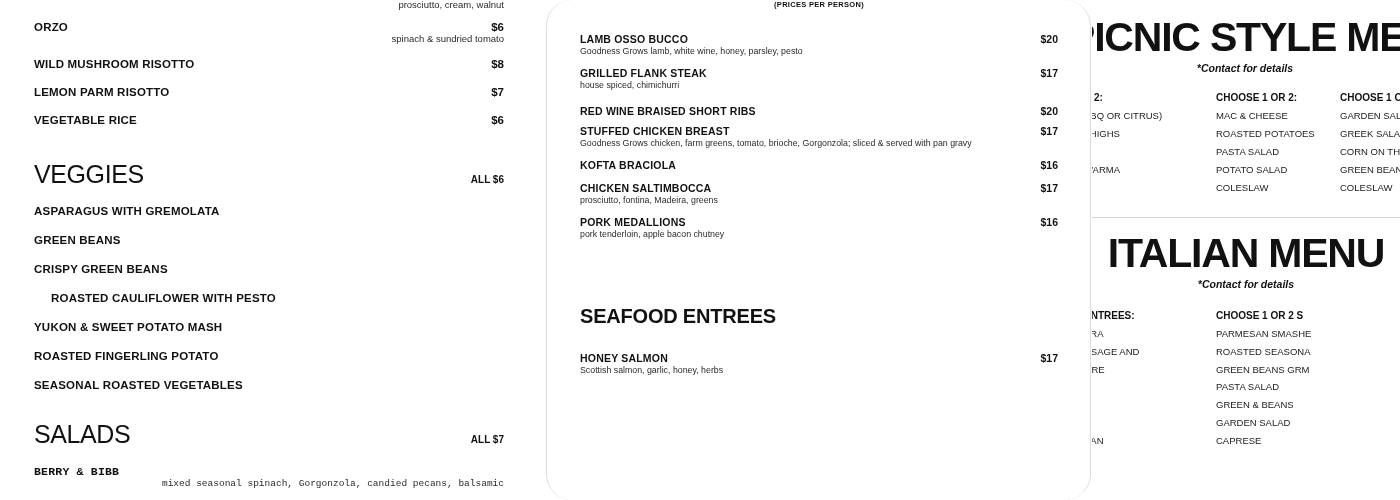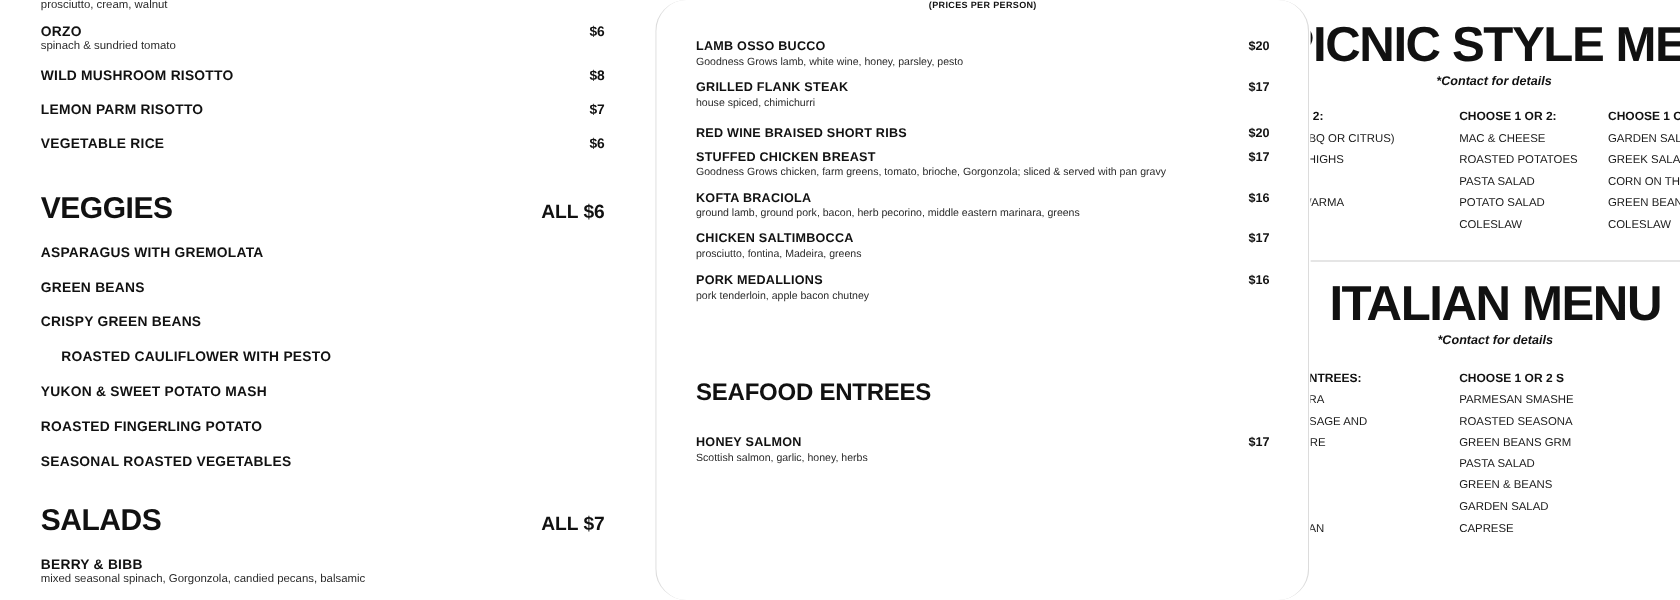--- a/index.html
+++ b/index.html
@@ -22,20 +22,21 @@
 
   
   .col-left {
     position: absolute;
     left: 0; top: 0;
     width: 545px;
     height: 500px;
     background: #ffffff;
     padding: 0;
     box-sizing: border-box;
+    text-align: right;
   }
   .col-left-inner { position: absolute; left: 34px; top: 0; width: 470px; }
 
   .item-row {
     display: flex;
     justify-content: space-between;
     align-items: baseline;
     width: 100%;
   }
   .item-name {
@@ -62,27 +63,27 @@
 
   .section-head {
     display: flex;
     justify-content: space-between;
     align-items: baseline;
     margin-top: 26px;
     margin-bottom: 14px;
   }
   .section-title {
     font-size: 25px;
-    font-weight: bold;
+    font-weight: normal;
     letter-spacing: -0.4px;
     text-transform: uppercase;
     color: #111;
   }
   .section-note {
-    font-size: 16px;
+    font-size: 10px;
     font-weight: bold;
     color: #111;
   }
 
   
   .col-mid {
     position: absolute;
     left: 546px; top: 0;
     width: 545px;
     height: 500px;
@@ -257,21 +258,21 @@
         <div class="item-row">
             <span class="item-name">SEASONAL ROASTED VEGETABLES</span>
           </div>
       </div>
 
       <div class="section-head" style="margin-top:29px; margin-bottom:16px;">
         <span class="section-title">SALADS</span>
         <span class="section-note">ALL $7</span>
       </div>
 
-      <div class="item-block" style="margin-bottom:12px;">
+      <div class="item-block" style="margin-bottom:12px;font-family:Liberation Mono, monospace;">
         <div class="item-row">
             <span class="item-name">BERRY &amp; BIBB</span>
           </div>
         <div class="item-desc">mixed seasonal spinach, Gorgonzola, candied pecans, balsamic</div>
       </div>
 
     </div>
   </div>
 
   <div class="col-mid">
@@ -310,21 +311,20 @@
             <span class="item-price">$17</span>
           </div>
           <div class="item-desc">Goodness Grows chicken, farm greens, tomato, brioche, Gorgonzola; sliced &amp; served with pan gravy</div>
         </div>
 
         <div class="mid-item">
           <div class="item-row">
             <span class="item-name">KOFTA BRACIOLA</span>
             <span class="item-price">$16</span>
           </div>
-          <div class="item-desc">ground lamb, ground pork, bacon, herb pecorino, middle eastern marinara, greens</div>
         </div>
 
         <div class="mid-item">
           <div class="item-row">
             <span class="item-name">CHICKEN SALTIMBOCCA</span>
             <span class="item-price">$17</span>
           </div>
           <div class="item-desc">prosciutto, fontina, Madeira, greens</div>
         </div>
 

